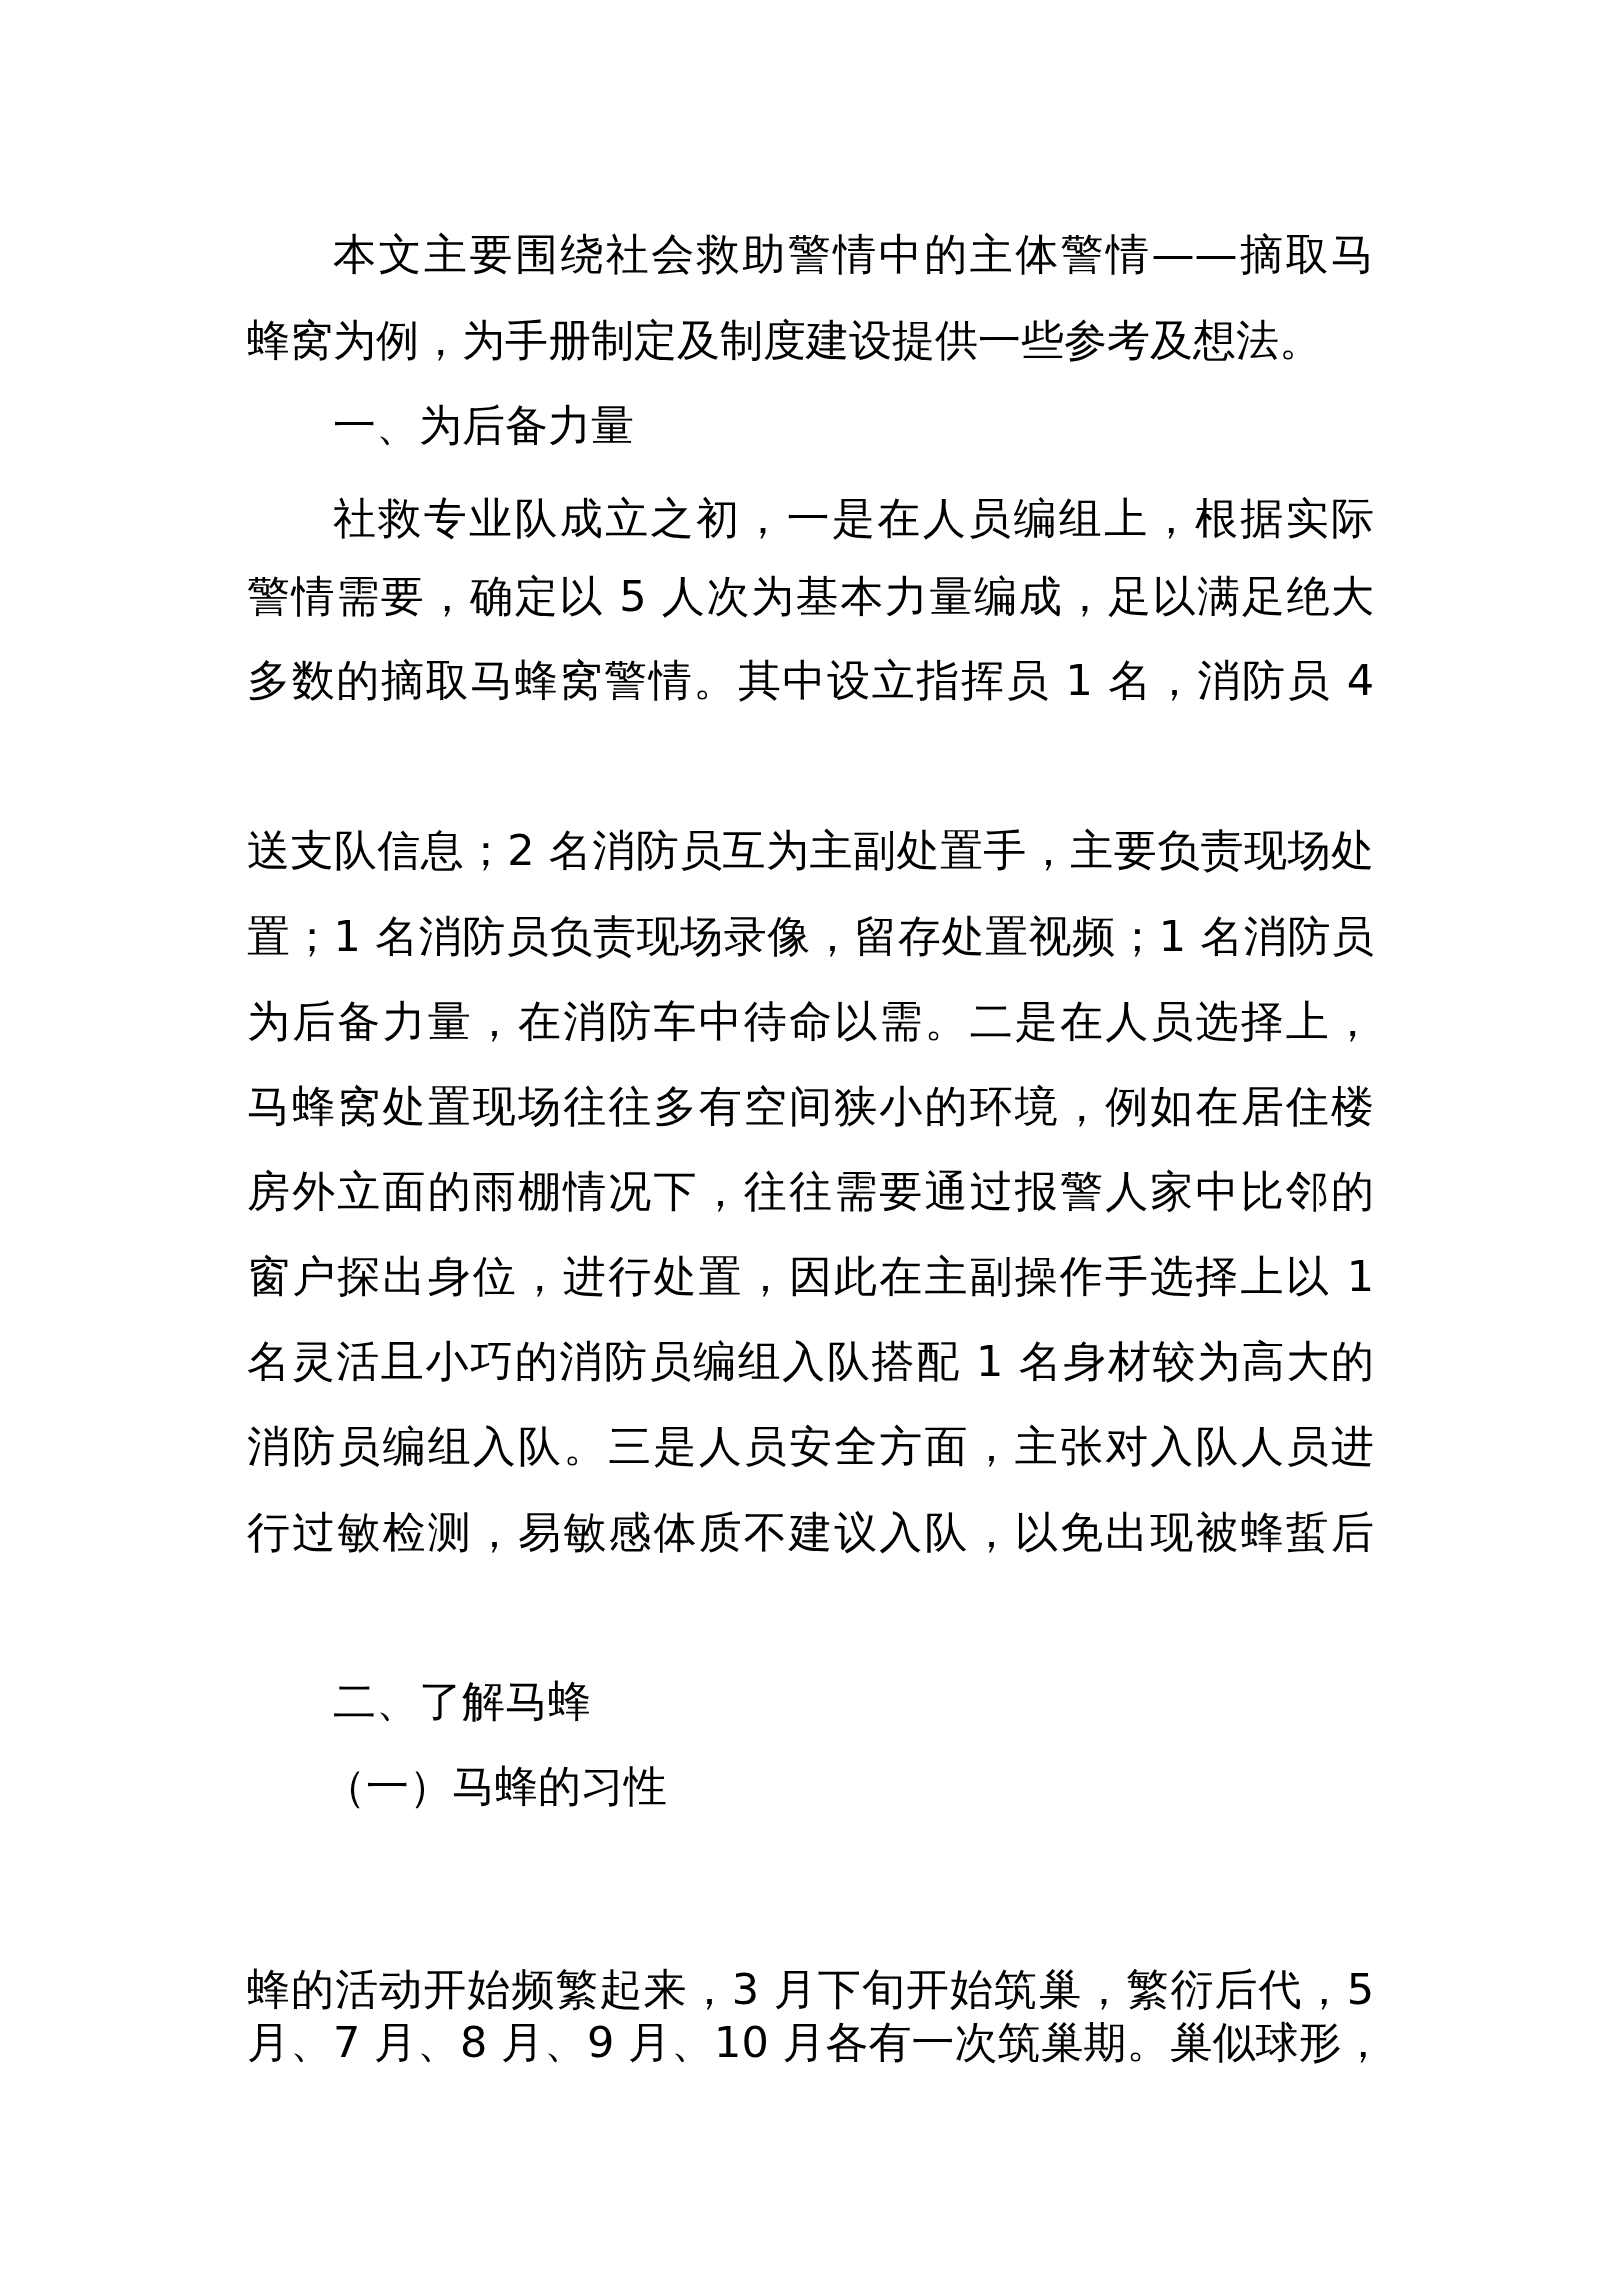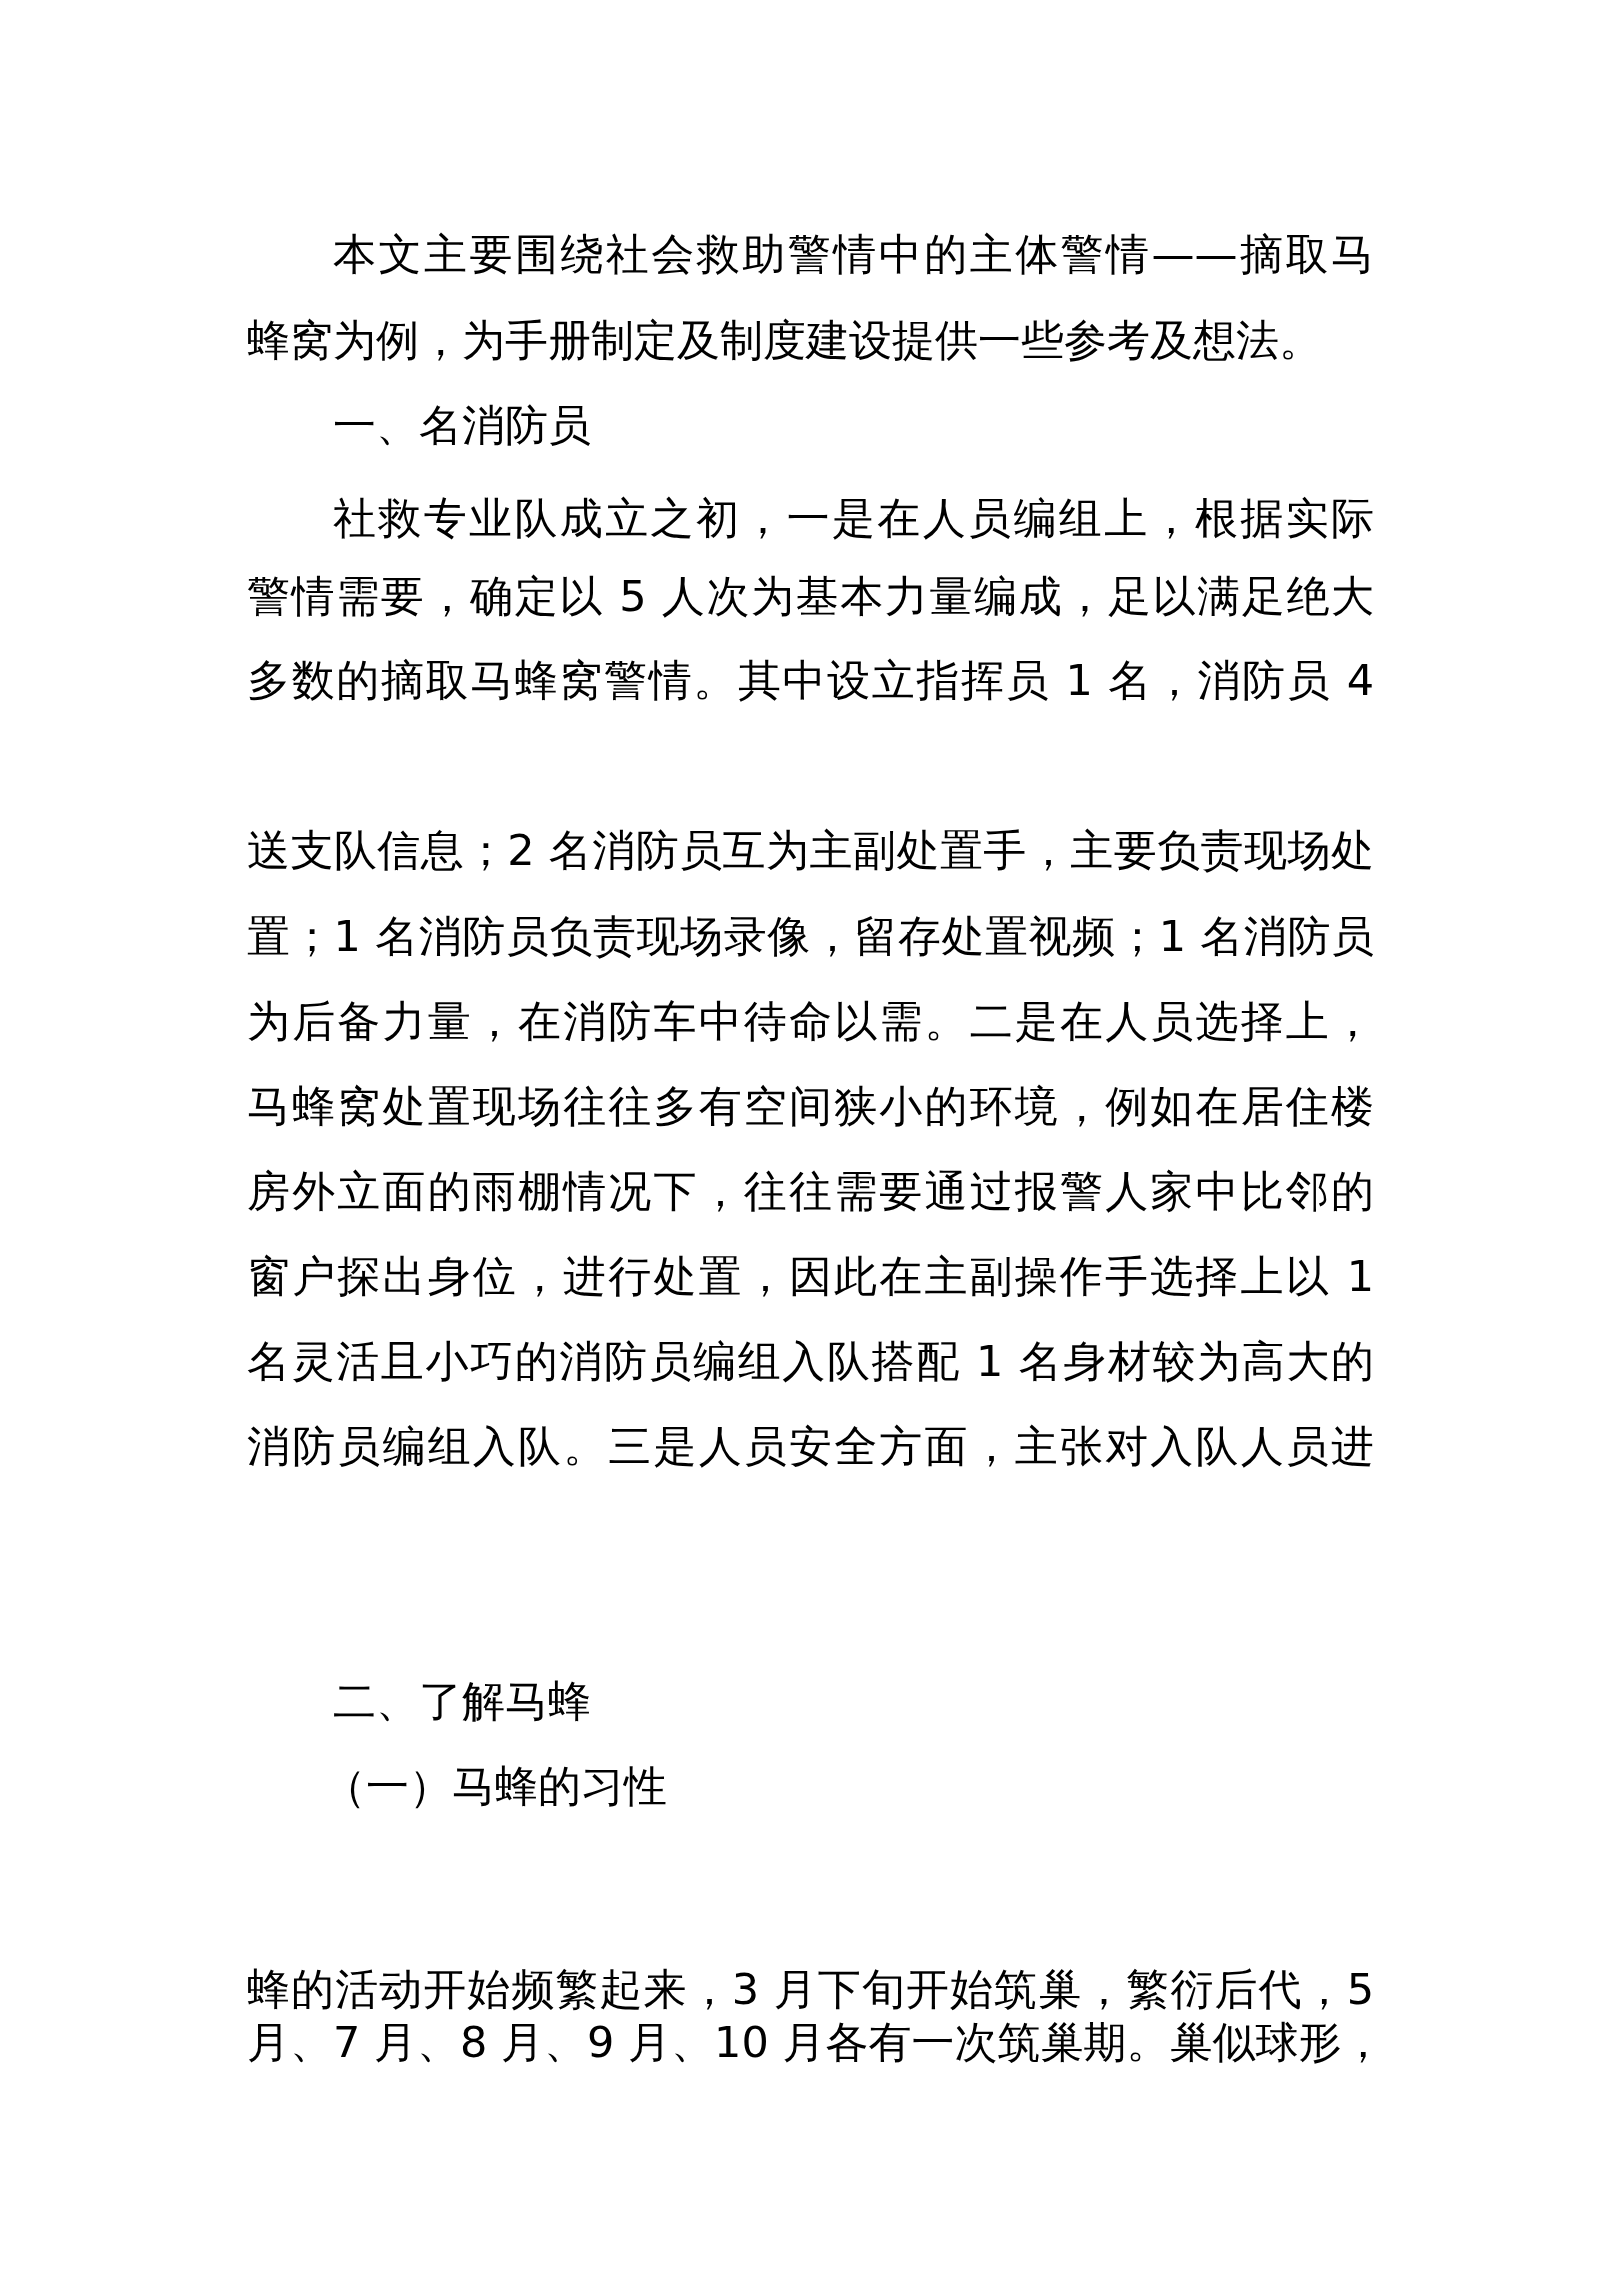--- a/index.html
+++ b/index.html
@@ -25,33 +25,34 @@
   .line.last { text-align-last: left; }
 </style>
 </head>
 <body>
 
 <div class="page">
 
   <div class="line indent" style="top:225px">本文主要围绕社会救助警情中的主体警情——摘取马</div>
   <div class="line last" style="top:311px">蜂窝为例，为手册制定及制度建设提供一些参考及想法。</div>
 
-  <div class="line indent last" style="top:396px">一、名消防员</div>
+  <div class="line indent last" style="top:396px">一、为后备力量</div>
 
   <div class="line indent" style="top:489px">社救专业队成立之初，一是在人员编组上，根据实际</div>
   <div class="line" style="top:567px">警情需要，确定以 5 人次为基本力量编成，足以满足绝大</div>
   <div class="line" style="top:651px">多数的摘取马蜂窝警情。其中设立指挥员 1 名，消防员 4</div>
   <div class="line" style="top:821px">送支队信息；2 名消防员互为主副处置手，主要负责现场处</div>
   <div class="line" style="top:907px">置；1 名消防员负责现场录像，留存处置视频；1 名消防员</div>
   <div class="line" style="top:992px">为后备力量，在消防车中待命以需。二是在人员选择上，</div>
   <div class="line" style="top:1077px">马蜂窝处置现场往往多有空间狭小的环境，例如在居住楼</div>
   <div class="line" style="top:1162px">房外立面的雨棚情况下，往往需要通过报警人家中比邻的</div>
   <div class="line" style="top:1247px">窗户探出身位，进行处置，因此在主副操作手选择上以 1</div>
   <div class="line" style="top:1332px">名灵活且小巧的消防员编组入队搭配 1 名身材较为高大的</div>
   <div class="line" style="top:1417px">消防员编组入队。三是人员安全方面，主张对入队人员进</div>
+  <div class="line" style="top:1503px">行过敏检测，易敏感体质不建议入队，以免出现被蜂蜇后</div>
 
   <div class="line indent last" style="top:1672px">二、了解马蜂</div>
 
   <div class="line sub last" style="top:1757px">（一）马蜂的习性</div>
 
   <div class="line" style="top:1960px">蜂的活动开始频繁起来，3 月下旬开始筑巢，繁衍后代，5</div>
   <div class="line" style="top:2013px">月、7 月、8 月、9 月、10 月各有一次筑巢期。巢似球形，</div>
 </div>
 
 

